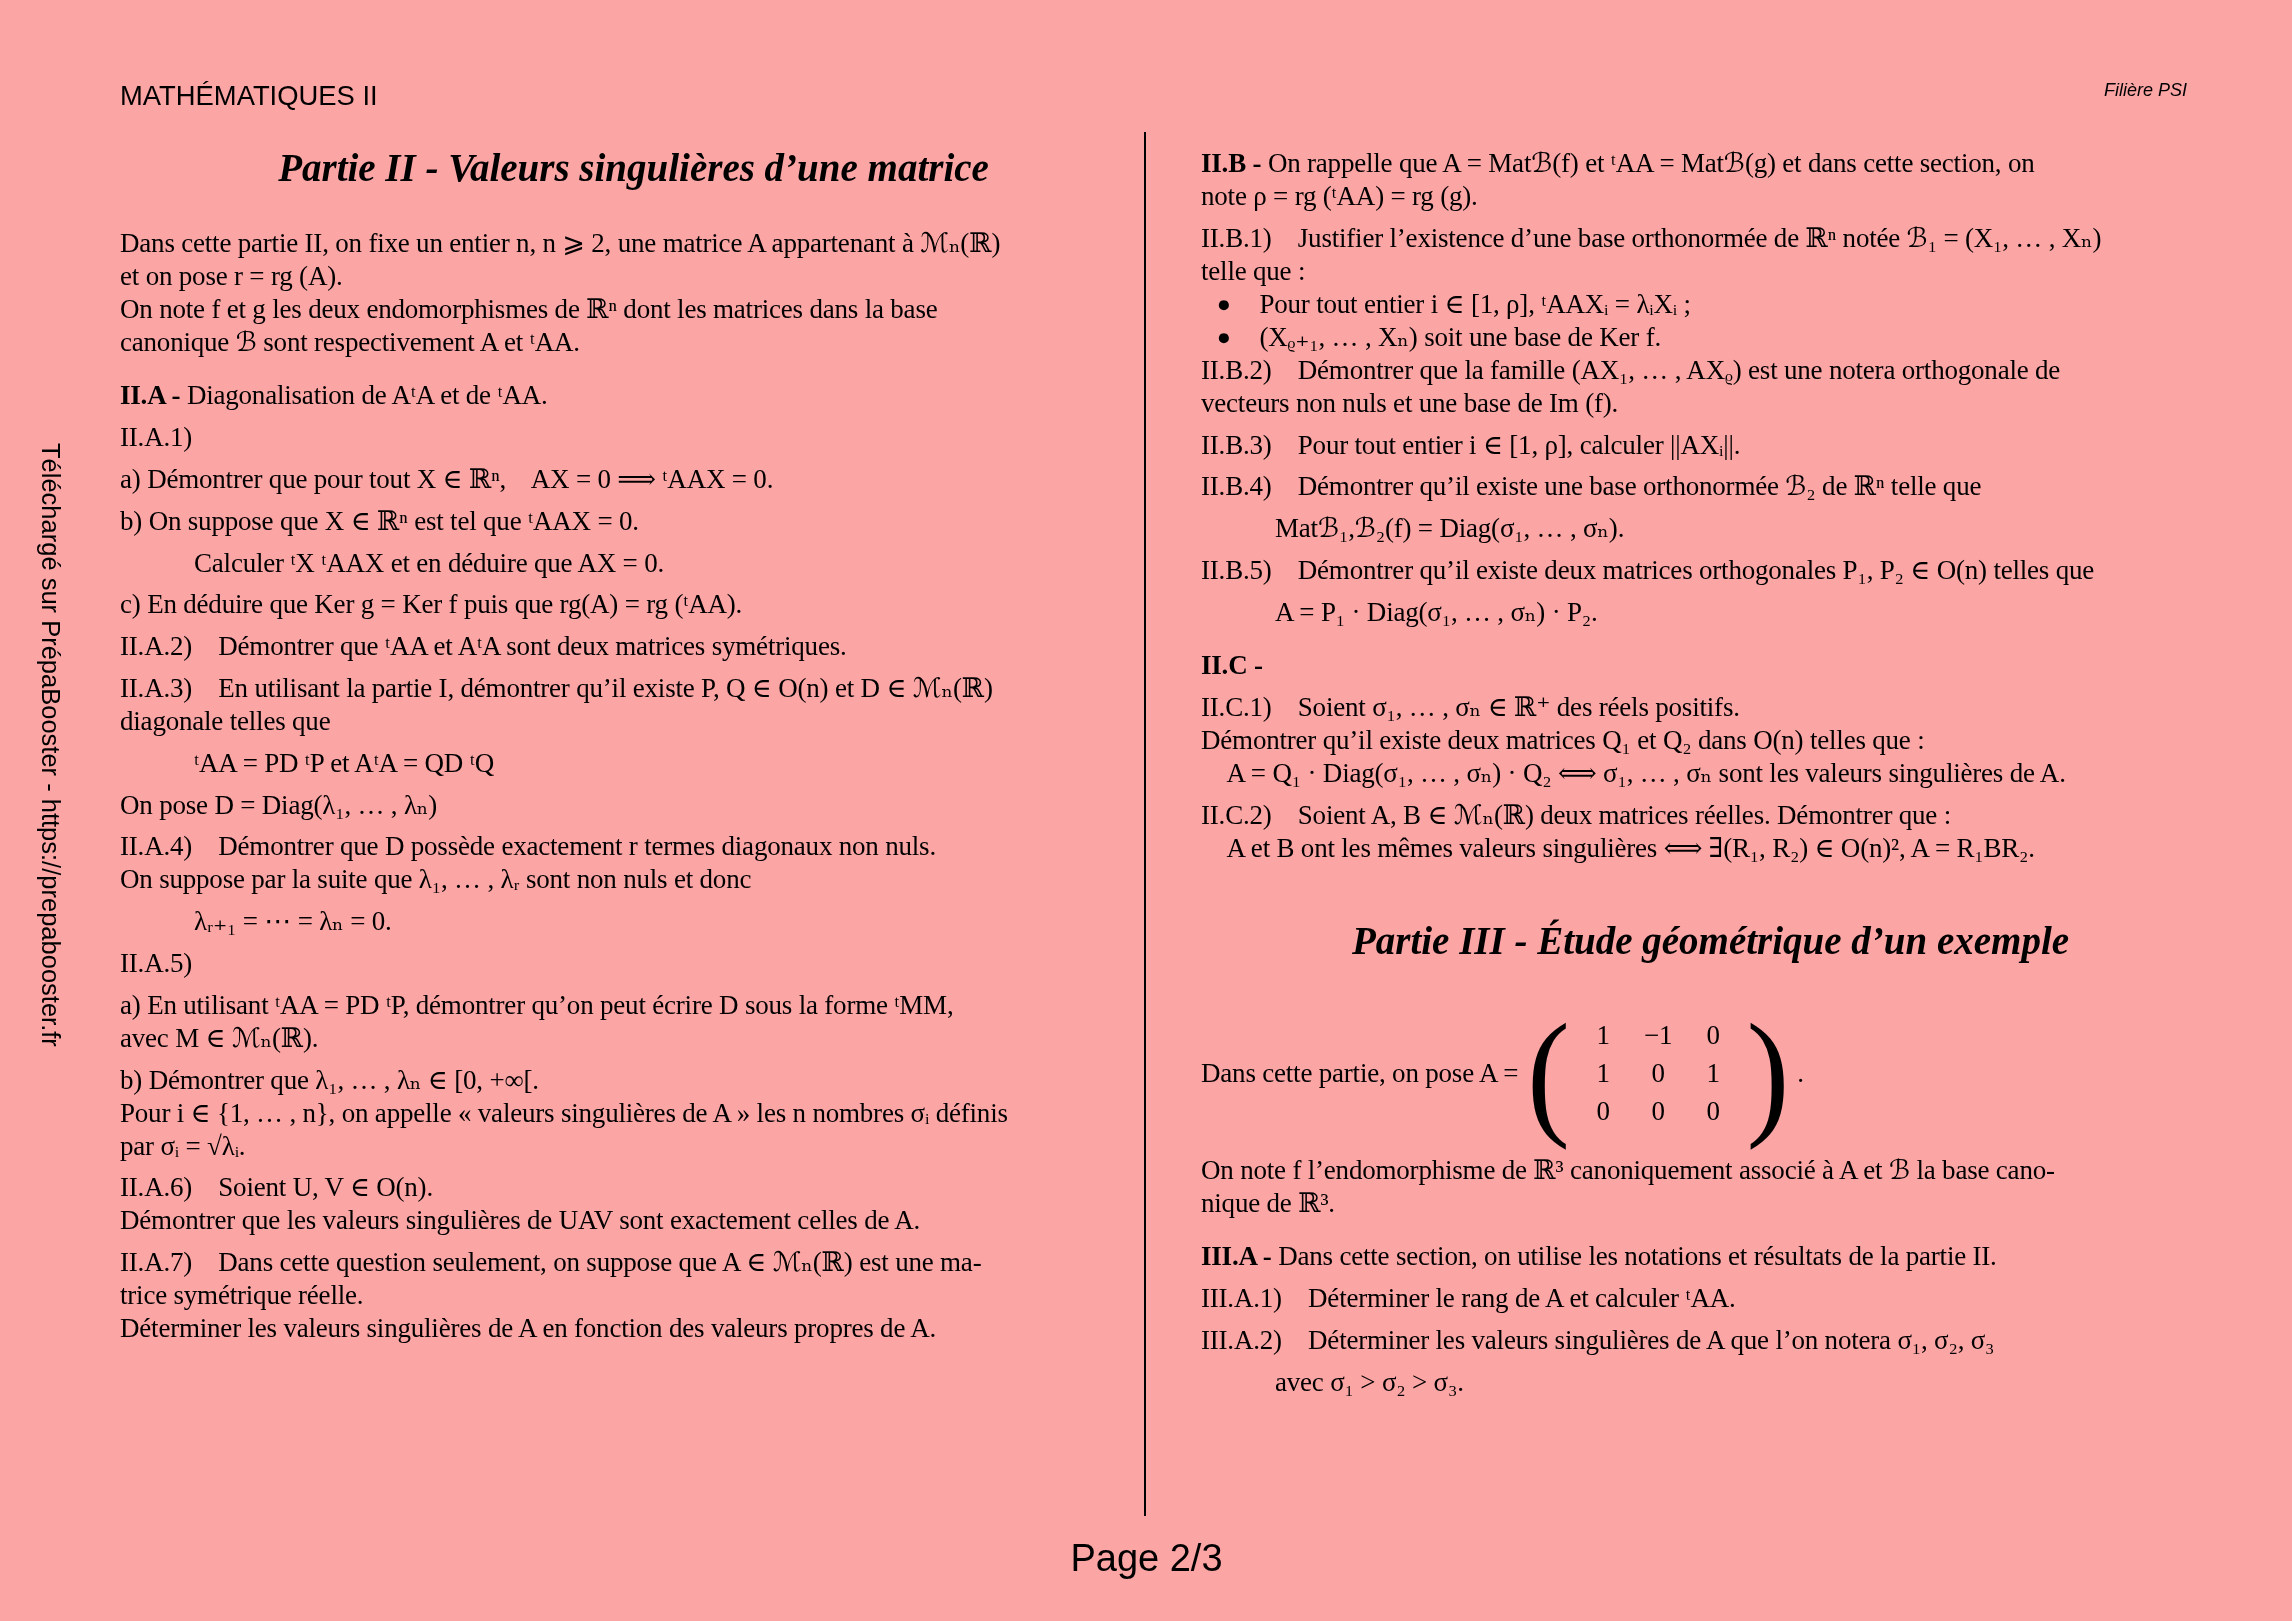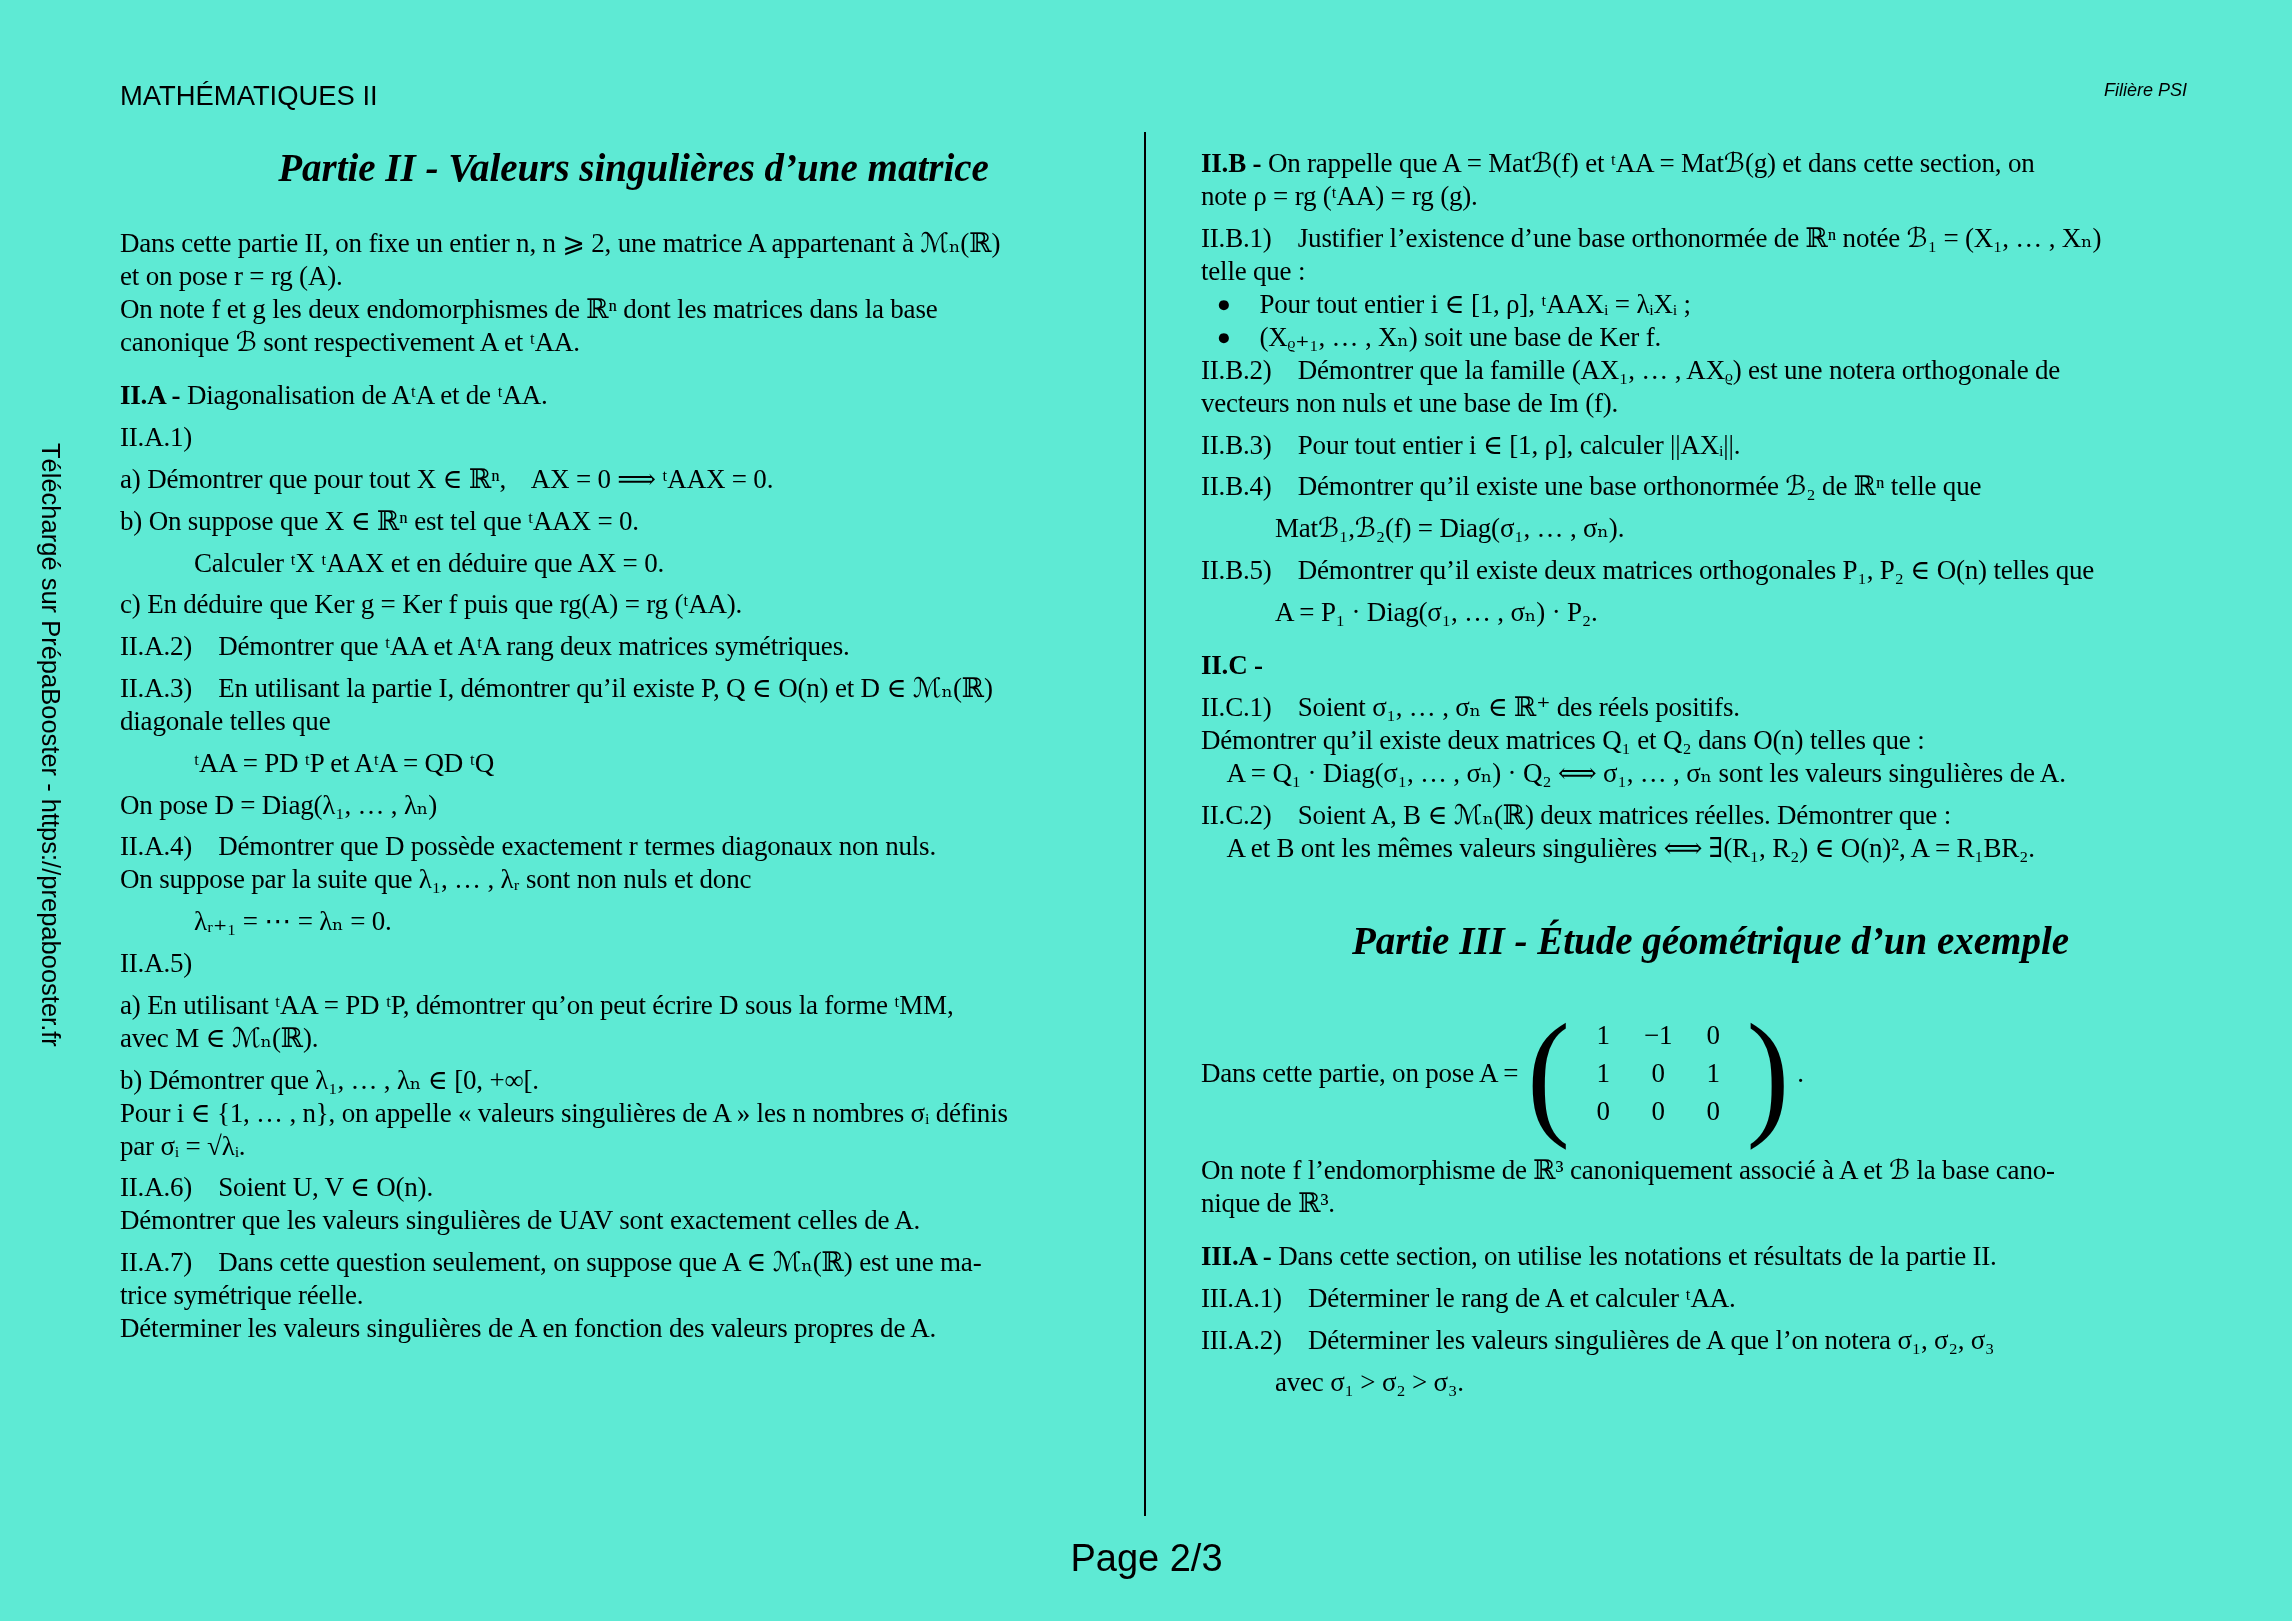--- a/index.html
+++ b/index.html
@@ -1,19 +1,19 @@
 <!DOCTYPE html>
 <html><head>
 <meta charset="utf-8">
 <style>
   html,body{margin:0;padding:0;background:#e8e8e8;}
   #page{
     position:relative;
     width:2293px;height:1621px;
-    background:#5eead4;
+    background:#fca5a5;
     color:#000000;
     overflow:hidden;
     font-family:"Liberation Serif","DejaVu Serif","DejaVu Sans",serif;
   }
   
   .sans{font-family:"Liberation Sans","DejaVu Sans",sans-serif;}
   .hdr-left{position:absolute;left:120px;top:80px;font-size:27.4px;}
   .hdr-right{position:absolute;right:106px;top:80px;font-size:18px;font-style:italic;}
   .footer{position:absolute;left:0;top:1537px;width:100%;text-align:center;font-size:38px;}
   
@@ -75,21 +75,21 @@
       <div class="ln">canonique ℬ sont respectivement A et ᵗAA.</div>
     </div>
 
     <div class="ln blk-md"><span class="b">II.A -</span><span> Diagonalisation de AᵗA et de ᵗAA.</span></div>
 
     <div class="ln blk">II.A.1)</div>
     <div class="ln blk">a) Démontrer que pour tout X ∈ ℝⁿ,    AX = 0 ⟹ ᵗAAX = 0.</div>
     <div class="ln blk">b) On suppose que X ∈ ℝⁿ est tel que ᵗAAX = 0.</div>
     <div class="ln ind blk">Calculer ᵗX ᵗAAX et en déduire que AX = 0.</div>
     <div class="ln blk">c) En déduire que Ker g = Ker f puis que rg(A) = rg (ᵗAA).</div>
-    <div class="ln blk">II.A.2)    Démontrer que ᵗAA et AᵗA rang deux matrices symétriques.</div>
+    <div class="ln blk">II.A.2)    Démontrer que ᵗAA et AᵗA sont deux matrices symétriques.</div>
 
     <div class="blk">
       <div class="ln">II.A.3)    En utilisant la partie I, démontrer qu’il existe P, Q ∈ O(n) et D ∈ ℳₙ(ℝ)</div>
       <div class="ln">diagonale telles que</div>
     </div>
     <div class="ln ind blk">ᵗAA = PD ᵗP et AᵗA = QD ᵗQ</div>
     <div class="ln blk">On pose D = Diag(λ₁, … , λₙ)</div>
     <div class="ln blk">II.A.4)    Démontrer que D possède exactement r termes diagonaux non nuls.</div>
 
     <div class="ln blk-lg">On suppose par la suite que λ₁, … , λᵣ sont non nuls et donc</div>

